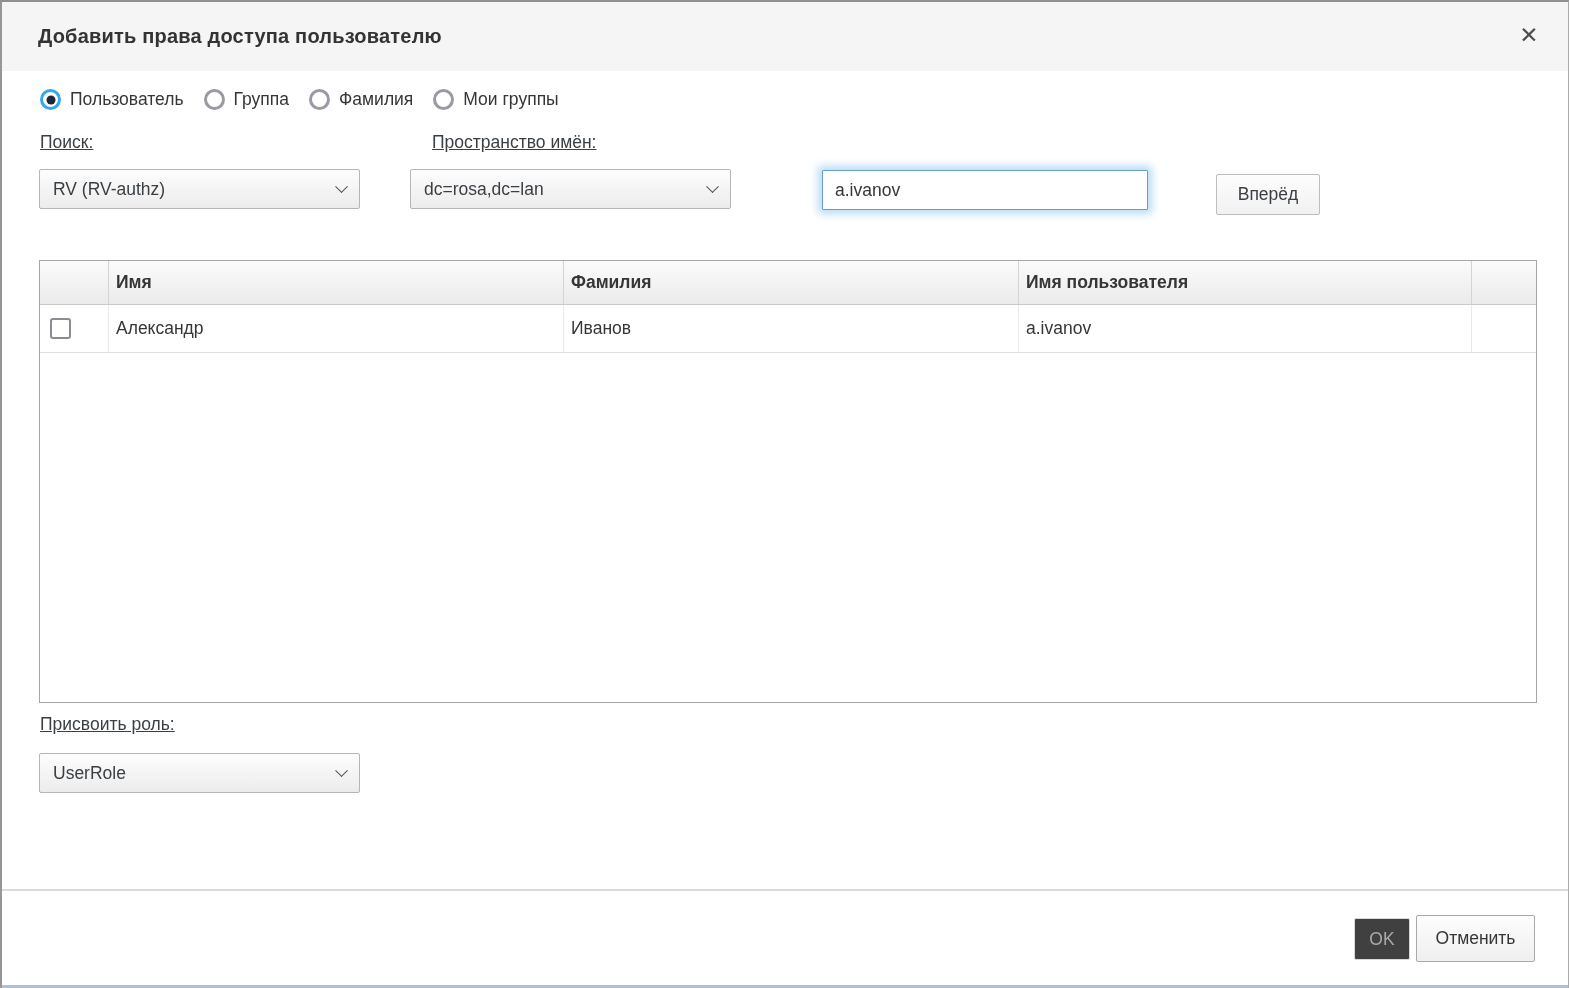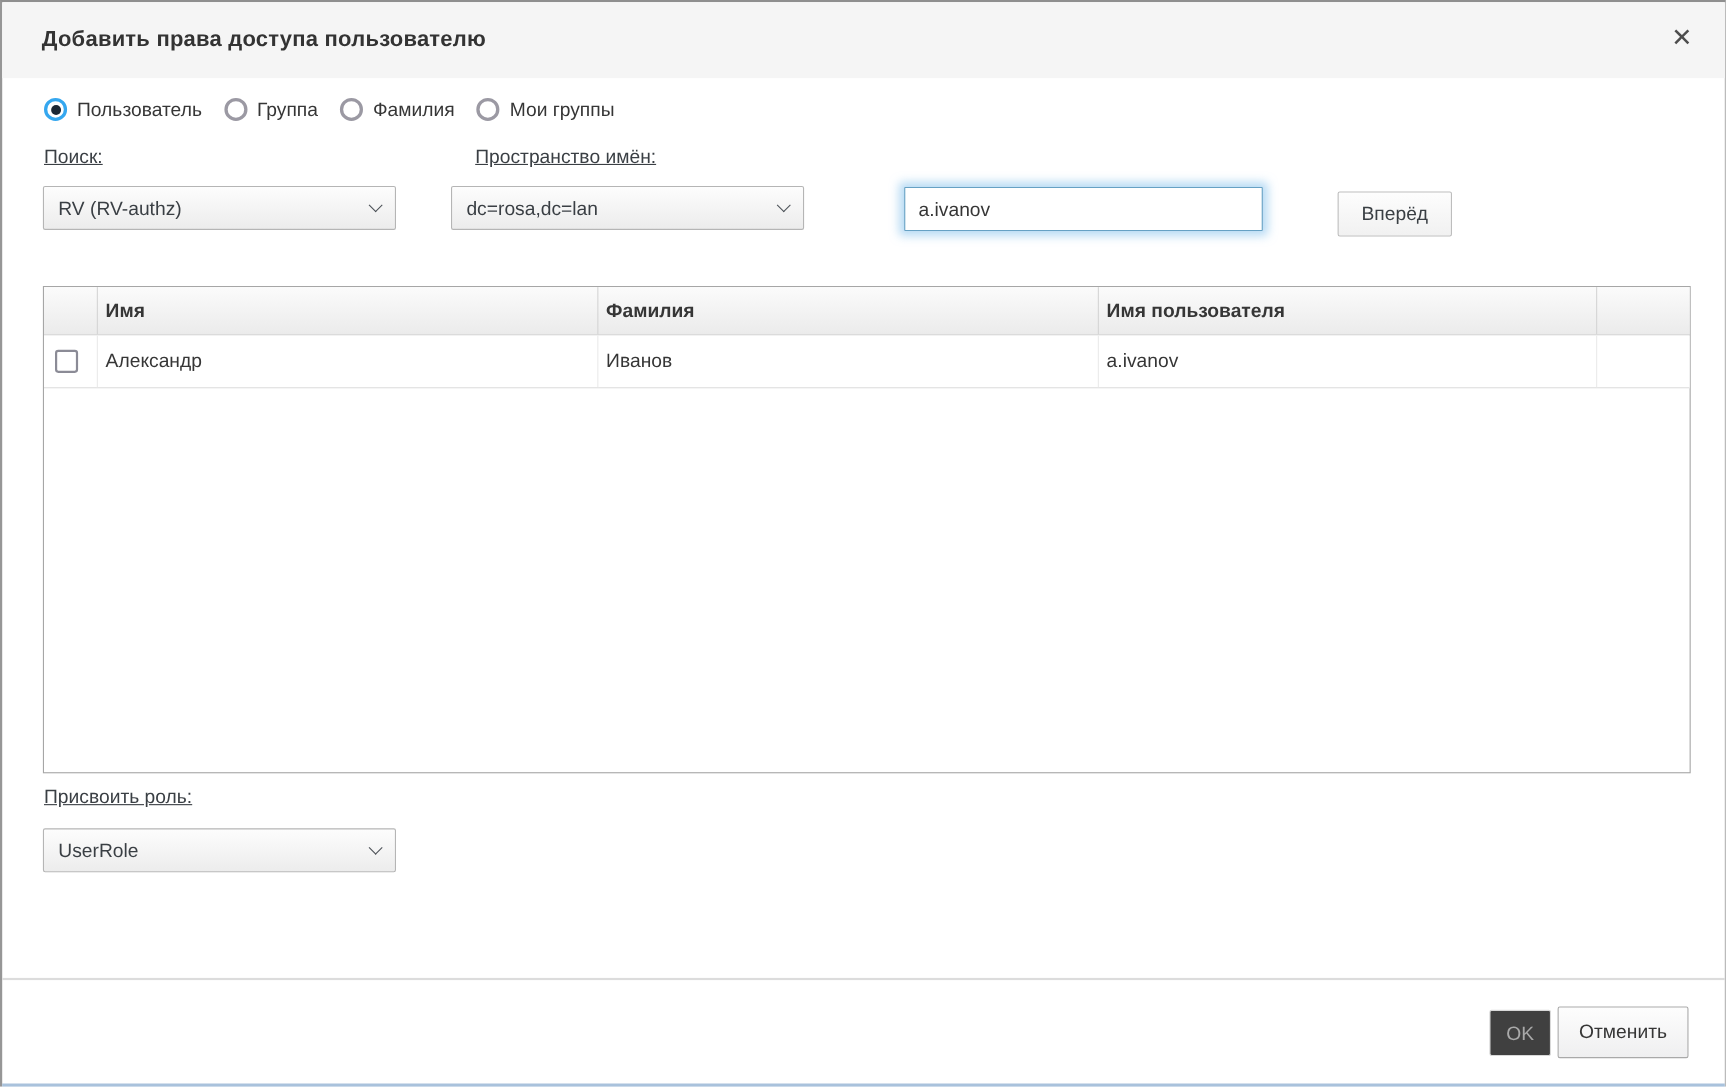--- a/index.html
+++ b/index.html
@@ -104,21 +104,21 @@
   }
   .th:first-child { border-left: none; }
   .trow { display: flex; height: 48px; border-bottom: 1px solid #dedede; background: #fff; }
   .td {
     font-size: 17.5px; color: #363636;
     display: flex; align-items: center; padding-left: 7px;
     border-left: 1px solid #eaeaea; height: 100%;
   }
   .td:first-child { border-left: none; }
   .col-check { width: 48px;  flex: 0 0 auto; }
-  .col-fn    { width: 455px; flex: 0 0 auto; }
+  .col-fn    { width: 455px; flex: 0 0 auto; margin-left: 20px; }
   .col-ln    { width: 455px; flex: 0 0 auto; }
   .col-un    { width: 453px; flex: 0 0 auto; }
   .col-end   { flex: 1 1 auto; }
   .checkbox {
     width: 21px; height: 21px; margin-left: 3px;
     border: 2px solid #8b8b96; border-radius: 3px; background: #fff;
     display: inline-block; cursor: pointer;
   }
   
   .lbl-role { left: 38px; top: 712px; }

